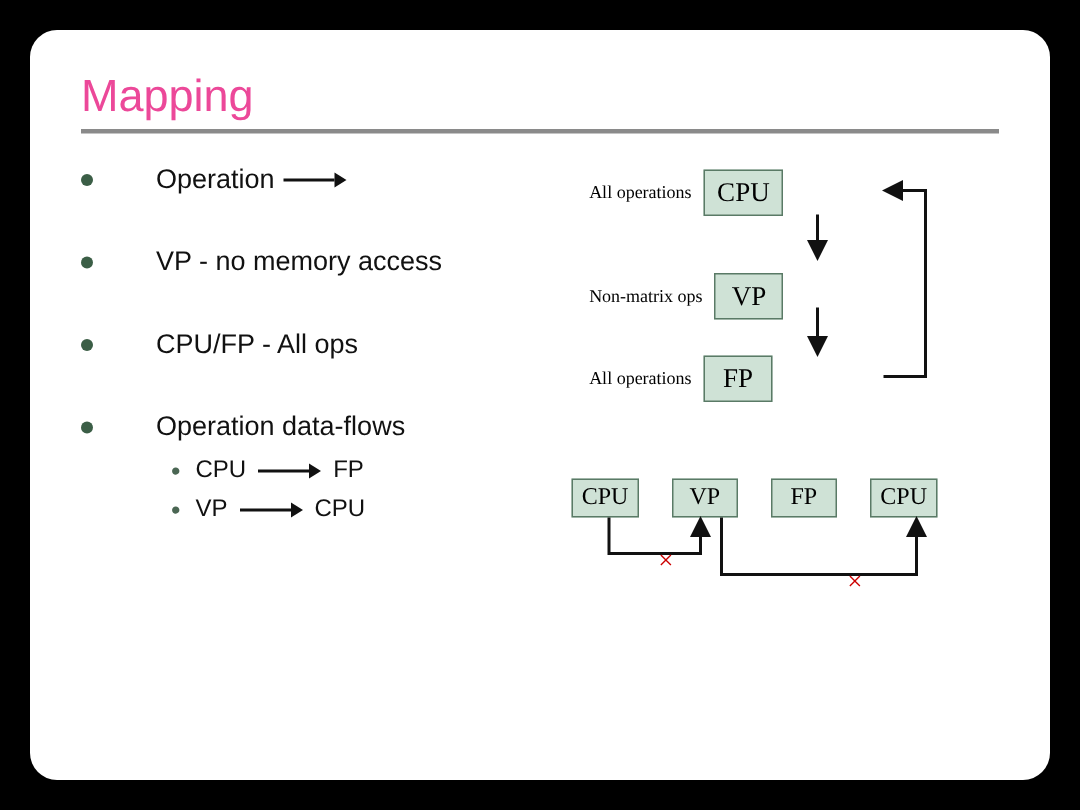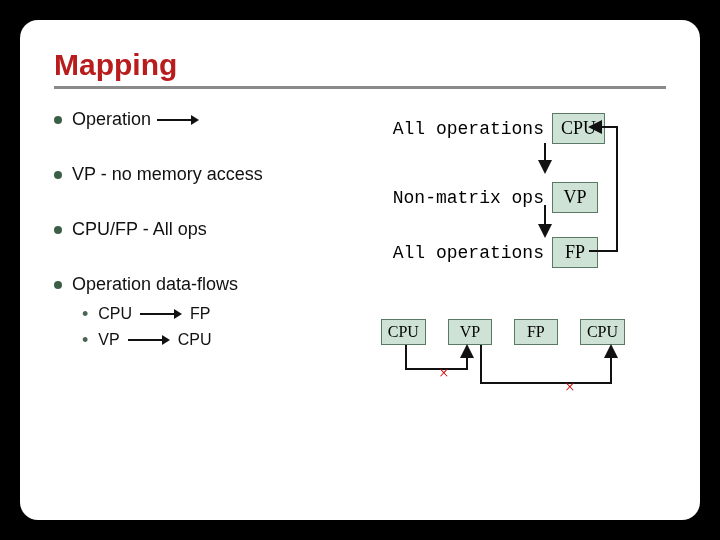--- a/index.html
+++ b/index.html
@@ -15,22 +15,22 @@
   .slide {
     width: 680px;
     height: 500px;
     background: #fff;
     border-radius: 18px;
     position: relative;
     padding: 28px 34px;
   }
   .title {
     font-size: 30px;
-    font-weight: bold;
-    color: #b91c1c;
+    font-weight: normal;
+    color: #ec4899;
     margin-bottom: 4px;
   }
   .rule {
     height: 3px;
     background: #8a8a8a;
     margin-bottom: 20px;
   }
   .content {
     display: flex;
     gap: 18px;
@@ -51,21 +51,21 @@
     gap: 10px;
     font-size: 18px;
     color: #111;
   }
   .dot {
     width: 8px; height: 8px; border-radius: 50%;
     background: #3b5e46;
     flex: 0 0 auto;
     margin-top: 7px;
   }
-  .li-body { flex: 1; }
+  .li-body { flex: 1; margin-left: 32px; }
   .item-line { display: inline-flex; align-items: center; flex-wrap: wrap; gap: 6px; }
   ul.sub { list-style: none; margin-top: 10px; margin-left: 10px; }
   ul.sub > li {
     display: flex; align-items: center; gap: 8px;
     font-size: 16px; margin-bottom: 8px;
   }
   .subdot { color: #4a6653; font-size: 18px; line-height: 1; margin-right: 2px; }
 
   
   .arrow-sm {
@@ -81,21 +81,21 @@
   .arrow-sm::after {
     content: "";
     position: absolute; right: 0; top: 1px;
     border-left: 8px solid #111;
     border-top: 5px solid transparent;
     border-bottom: 5px solid transparent;
   }
 
   
   .row { position: absolute; left: 0; display: flex; align-items: center; gap: 8px; }
-  .label { font-family: Liberation Mono, monospace; font-size: 18px; white-space: nowrap; }
+  .label { font-family: Liberation Serif, serif; font-size: 12px; white-space: nowrap; }
   .box {
     border: 1.5px solid #5a7a66;
     background: #cfe2d6;
     font-family: "Times New Roman", serif;
     font-size: 18px;
     padding: 4px 8px;
     min-width: 46px;
     text-align: center;
   }
   .smallbox { min-width: 44px; font-size: 16px; padding: 3px 6px; }

